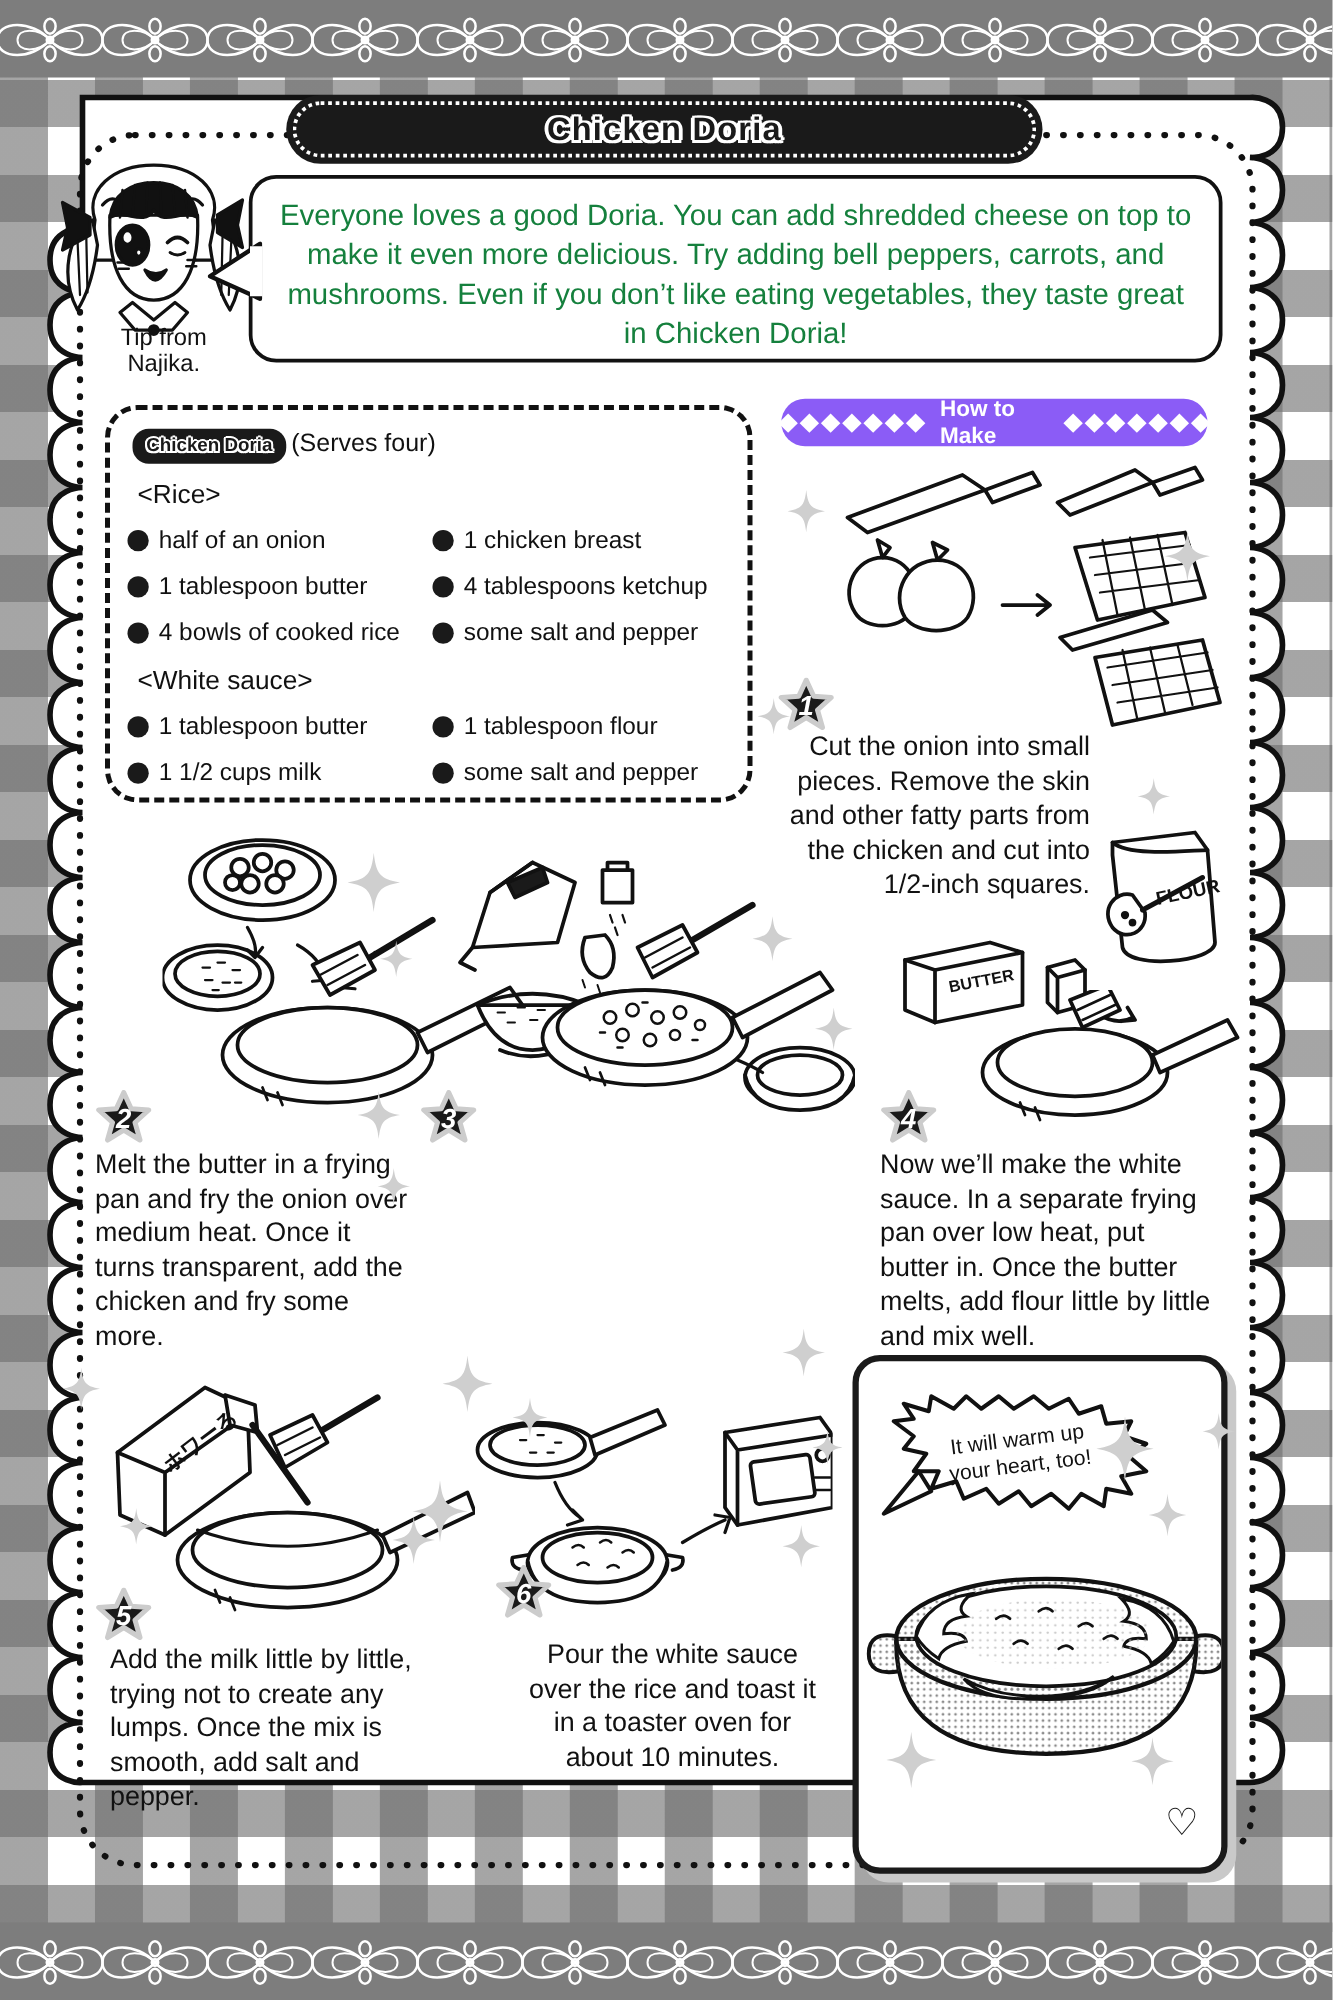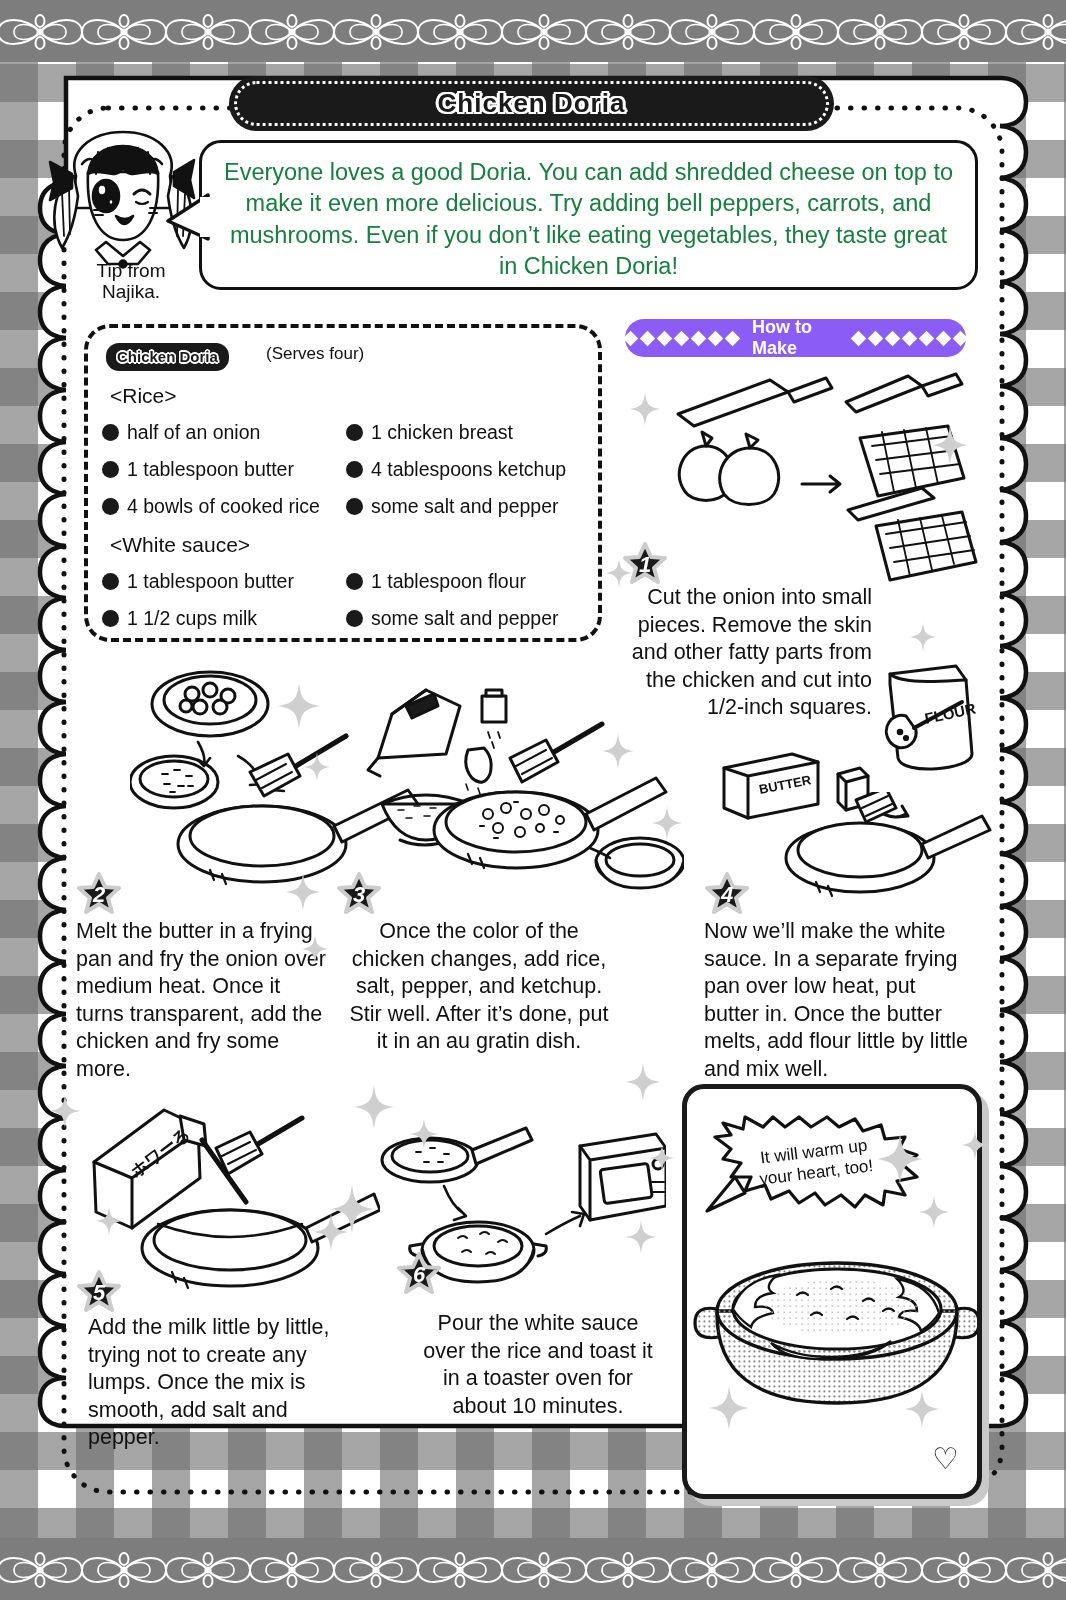--- a/index.html
+++ b/index.html
@@ -93,21 +93,21 @@
     background:#1a1a1a; border-radius:13px; padding:5px 11px;
   }
   #ing-chip span {
     color:#1a1a1a; font-size:15px; font-weight:bold;
     text-shadow:
       -1.4px -1.4px 0 #fff, 1.4px -1.4px 0 #fff, -1.4px 1.4px 0 #fff, 1.4px 1.4px 0 #fff,
       -1.6px 0 0 #fff, 1.6px 0 0 #fff, 0 -1.6px 0 #fff, 0 1.6px 0 #fff;
   }
   #serves {
     position:absolute; left:145px; top:16px;
-    font-size:17px; color:#111;margin-left:33px;
+    font-size:20px; color:#111;
   }
   .ing-head {
     position:absolute; font-size:21px; color:#111; left:22px;
   }
   .ing-grid { position:absolute; left:14px; width:500px;text-align:center; }
   .ing-row { display:flex; height:37px; align-items:center; }
   .ing-cell { display:flex; align-items:center; width:244px; }
   .ing-cell.right { width:256px; }
   .bullet {
     width:17px; height:17px; border-radius:50%; background:#1a1a1a;
@@ -587,21 +587,20 @@
       <div class="num">2</div>
     </div>
     <div class="step-text" style="left:62px; top:856px; width:250px; text-align:left;">Melt the butter in a frying pan and fry the onion over medium heat. Once it turns transparent, add the chicken and fry some more.</div>
 
     <div class="step-num" style="left:322px; top:810px;">
       <svg width="46" height="46" viewBox="0 0 46 46">
         <path d="M23 2 L29 15 L43 16 L32 26 L36 40 L23 32 L10 40 L14 26 L3 16 L17 15 Z" fill="#1a1a1a" stroke="#cccccc" stroke-width="4" stroke-linejoin="round"></path>
       </svg>
       <div class="num">3</div>
     </div>
-    <div class="step-text" style="left:330px; top:856px; width:270px; text-align:center;">Once the color of the chicken changes, add rice, salt, pepper, and ketchup. Stir well. After it’s done, put it in an au gratin dish.</div>
 
     <div class="step-num" style="left:690px; top:810px;">
       <svg width="46" height="46" viewBox="0 0 46 46">
         <path d="M23 2 L29 15 L43 16 L32 26 L36 40 L23 32 L10 40 L14 26 L3 16 L17 15 Z" fill="#1a1a1a" stroke="#cccccc" stroke-width="4" stroke-linejoin="round"></path>
       </svg>
       <div class="num">4</div>
     </div>
     <div class="step-text" style="left:690px; top:856px; width:268px; text-align:left;">Now we’ll make the white sauce. In a separate frying pan over low heat, put butter in. Once the butter melts, add flour little by little and mix well.</div>
 
     <svg class="illus" style="left:66px; top:1020px;" width="300" height="210" viewBox="0 0 300 210">

